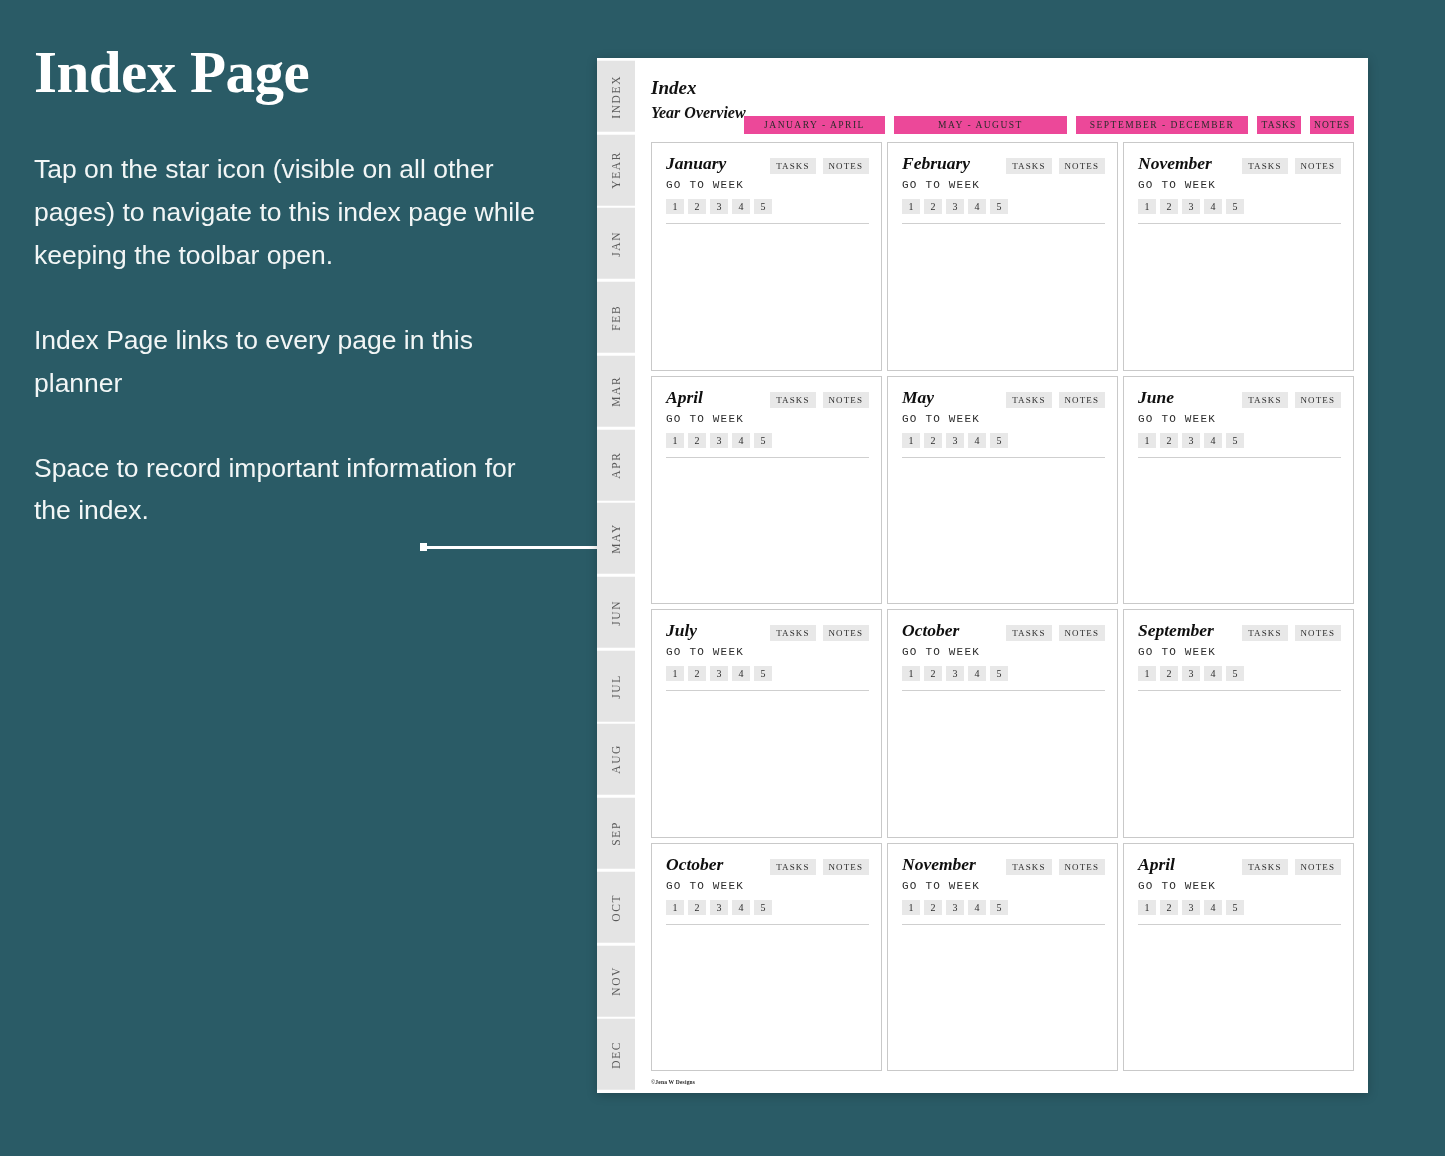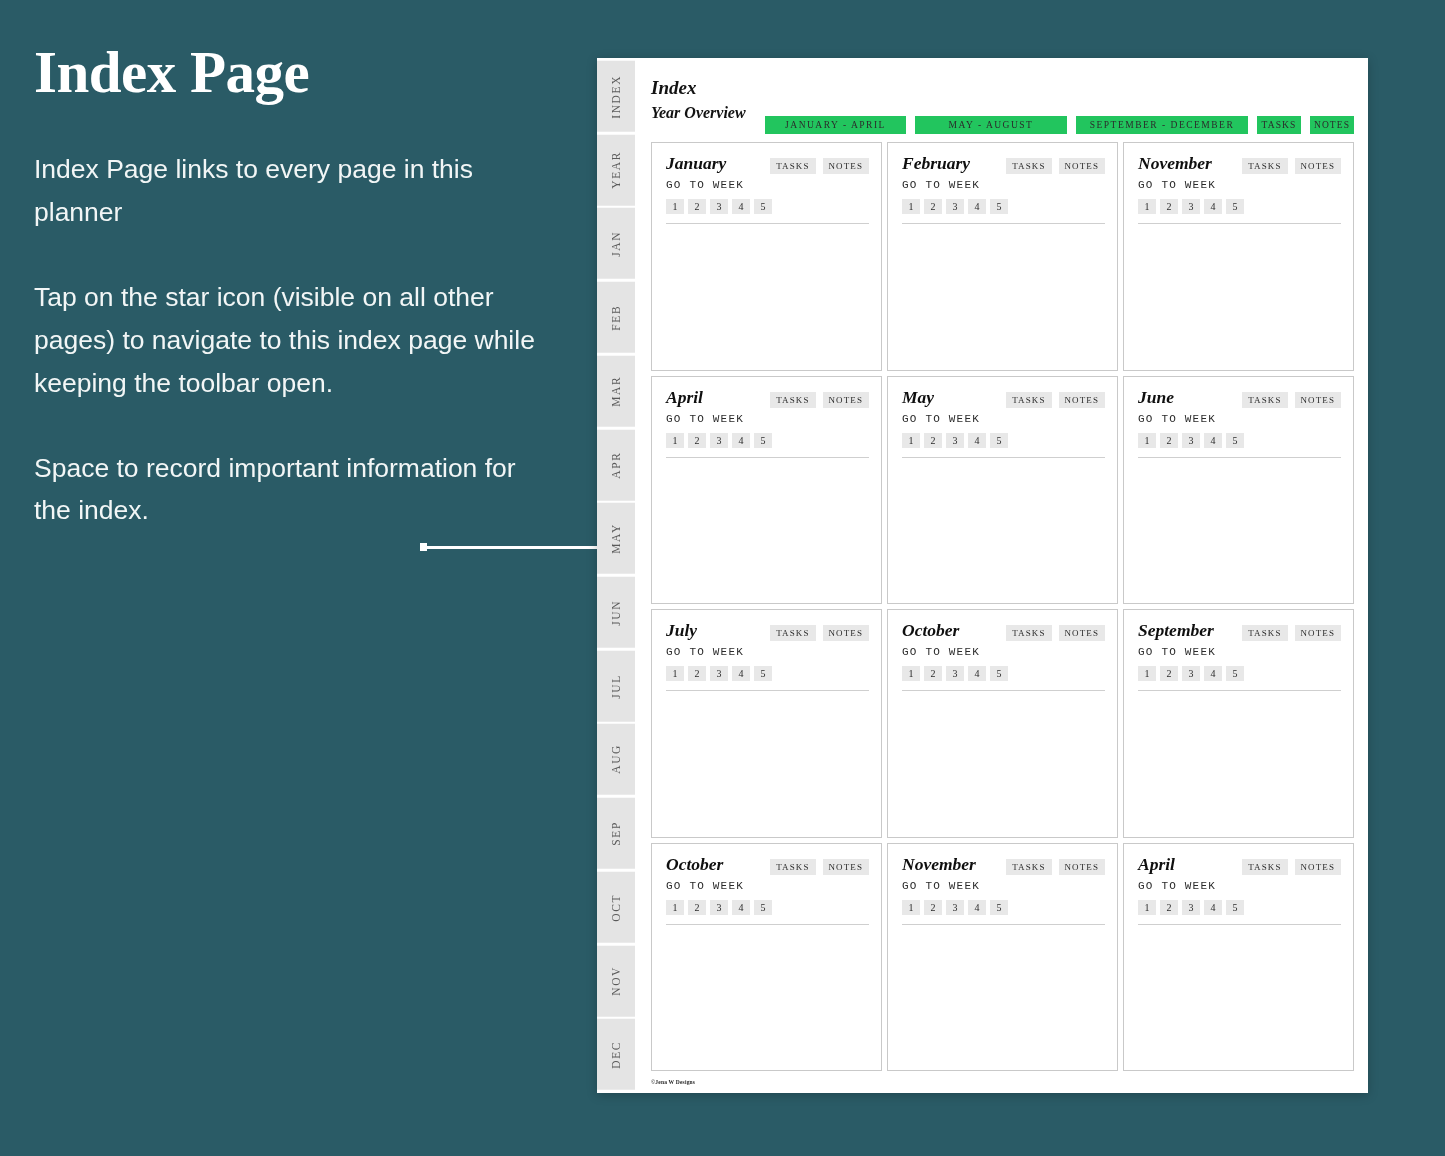--- a/index.html
+++ b/index.html
@@ -123,31 +123,31 @@
   }
   .hdr-tabs {
     position: absolute;
     right: 0;
     top: 40px;
     display: flex;
     align-items: center;
     gap: 9px;
   }
   .hdr-tab {
-    background: #22c55e;
+    background: #ec4899;
     color: #2b2b2b;
     font-family: "Liberation Serif", serif;
     font-size: 9.5px;
     letter-spacing: 1.5px;
     padding: 4px 0 4px 0;
     text-align: center;
     white-space: nowrap;
   }
   .hdr-tab.wide-1 { width: 141px; }
-  .hdr-tab.wide-2 { width: 152px; }
+  .hdr-tab.wide-2 { width: 173px; }
   .hdr-tab.wide-3 { width: 172px; }
   .hdr-tab.small { width: 44px; letter-spacing: 1.1px; }
 
   
   .month-grid {
     flex: 1 1 auto;
     display: grid;
     grid-template-columns: repeat(3, 1fr);
     grid-template-rows: repeat(4, 1fr);
     gap: 5px;
@@ -232,22 +232,22 @@
     font-size: 5.5px;
     color: #1e1e1e;
     letter-spacing: 0.2px;
   }
 </style>
 </head>
 <body>
 
 <div class="left-col">
   <h1 class="page-title">Index Page</h1>
+  <p class="annot">Tap on the star icon (visible on all other pages) to navigate to this index page while keeping the toolbar open.</p>
   <p class="annot">Index Page links to every page in this planner</p>
-  <p class="annot">Tap on the star icon (visible on all other pages) to navigate to this index page while keeping the toolbar open.</p>
   <p class="annot last">Space to record important information for the index.</p>
 </div>
 <div class="leader-dot"></div>
 <div class="leader-line"></div>
 
 <div class="planner">
 
   <div class="tab-rail" id="tab-rail">
       <div class="tab">INDEX</div>
       <div class="tab">YEAR</div>

